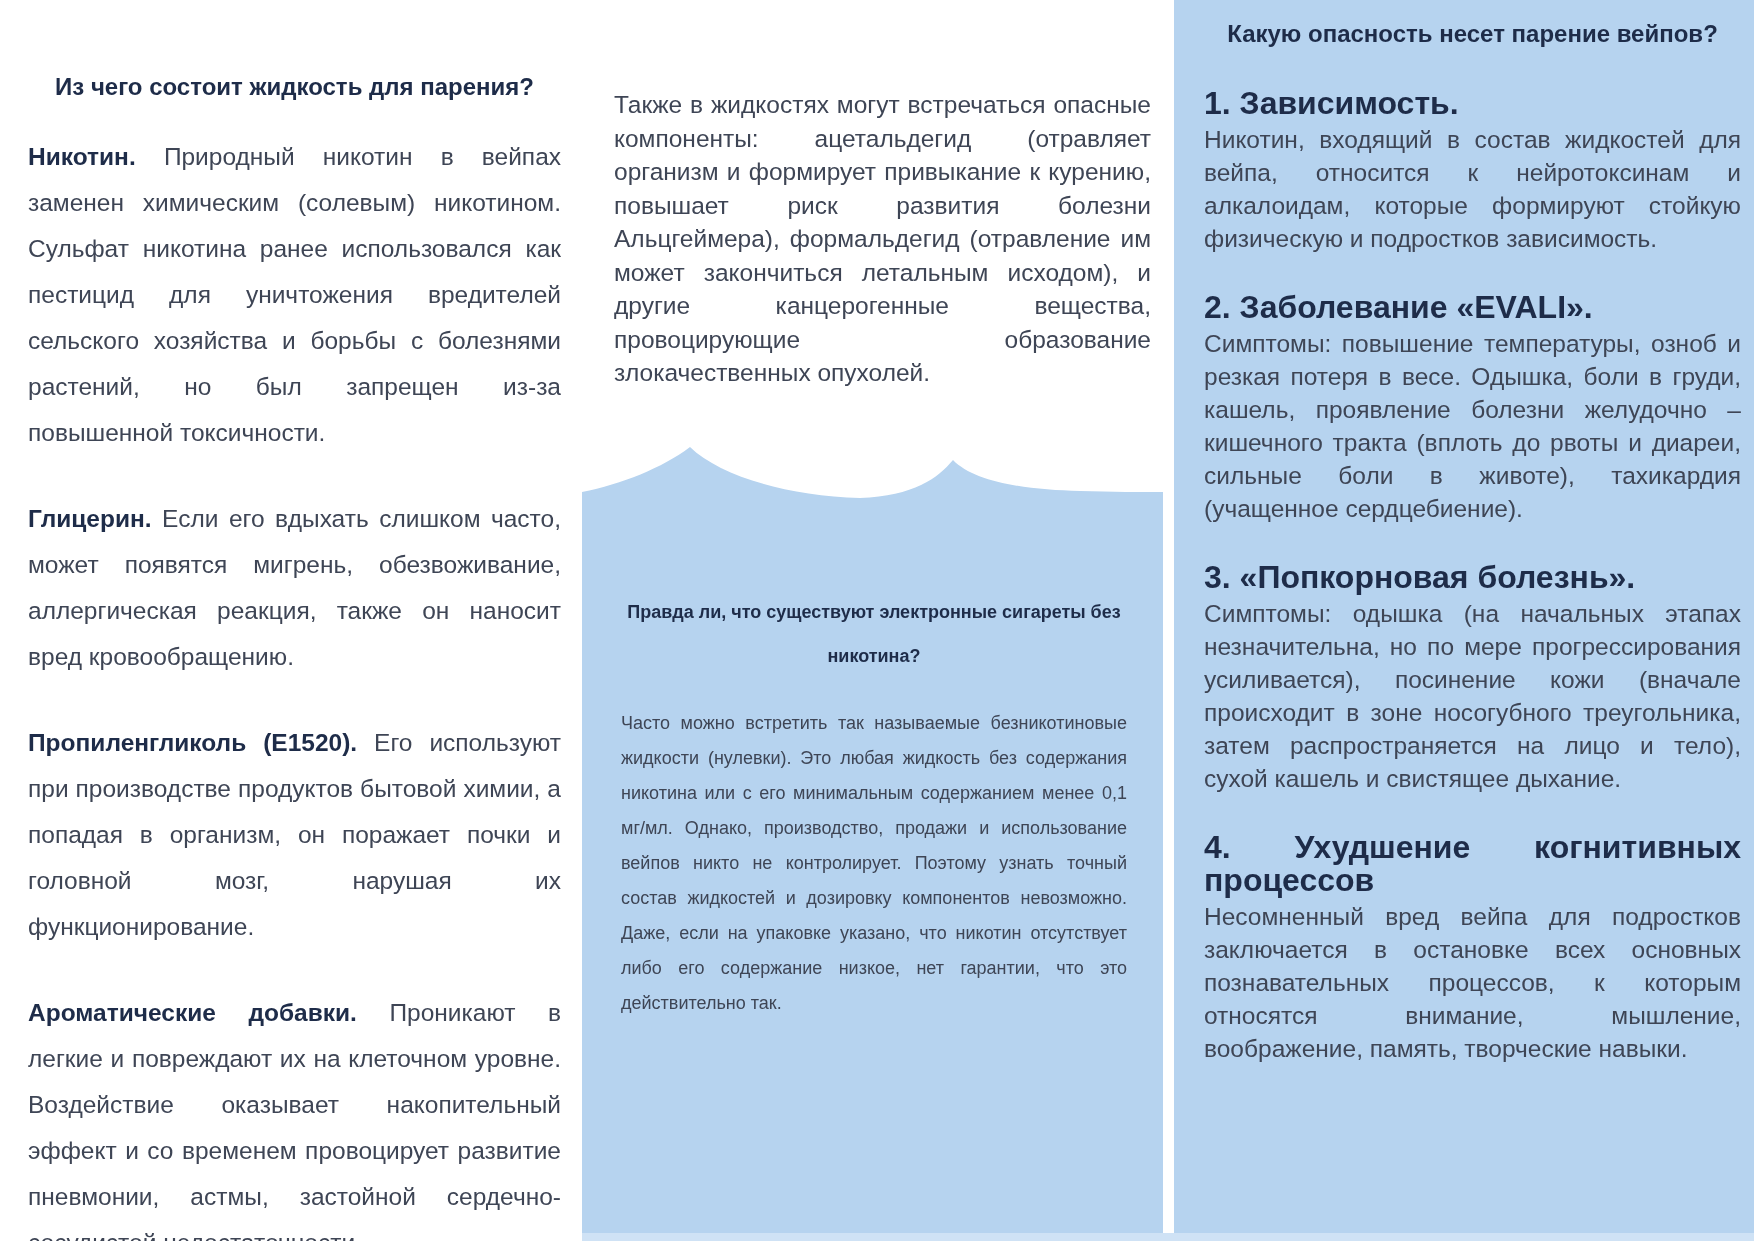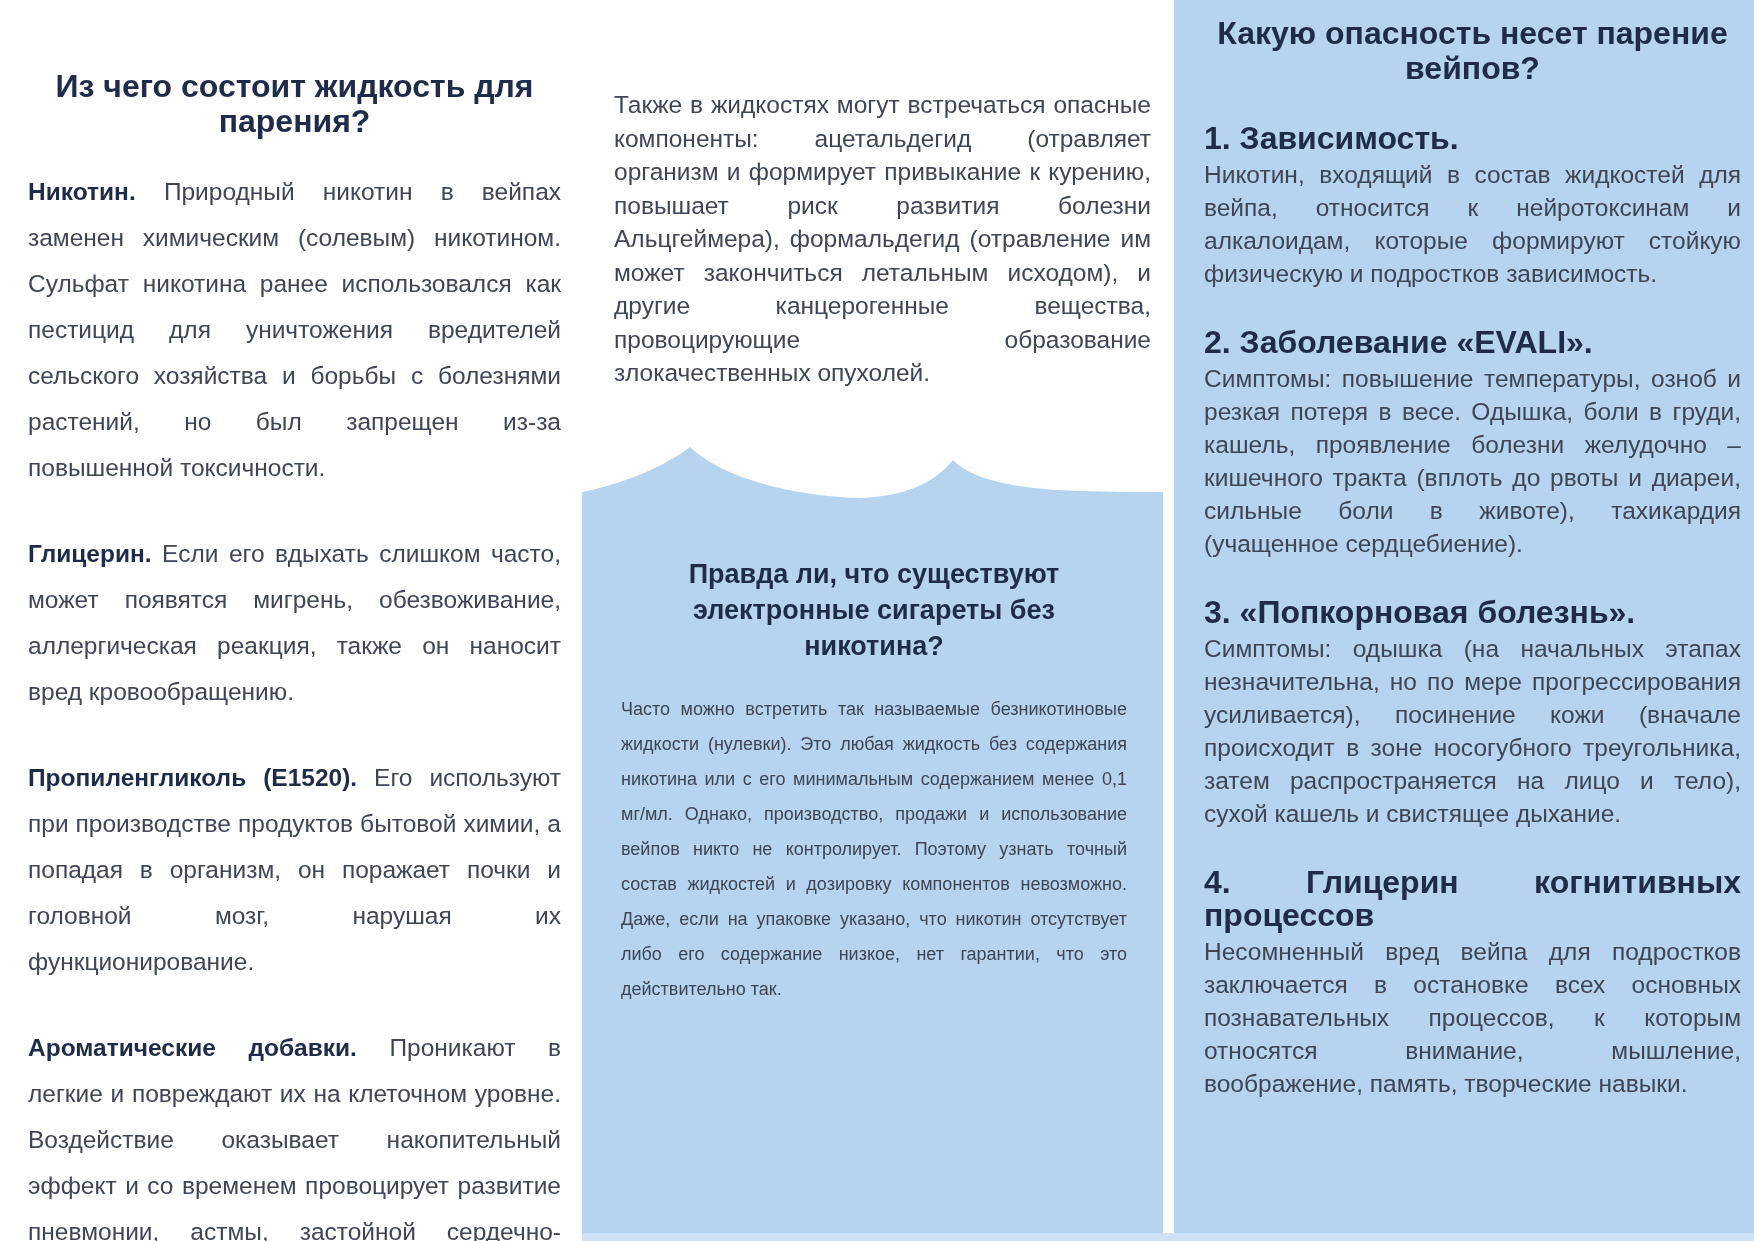--- a/index.html
+++ b/index.html
@@ -25,24 +25,24 @@
     background:var(--bottom-strip,#cfe2f5);
   }
 
   
   .left-col{position:absolute;left:28px;top:69px;width:533px;}
   .mid-intro{position:absolute;left:614px;top:88px;width:537px;}
   .mid-panel-text{position:absolute;left:621px;top:556px;width:506px;}
   .right-col{position:absolute;left:1204px;top:16px;width:537px;}
 
   .col-title{
-    margin:0;font-size:32px;line-height:35px;font-weight:bold;text-align:center;
+    margin:0;font-size:24px;line-height:35px;font-weight:bold;text-align:center;
     color:var(--heading-navy,#1e2c49);
   }
-  .mid-panel-text .col-title{font-size:27px;line-height:36px;}
+  .mid-panel-text .col-title{font-size:18px;line-height:44px;margin-top:34px;}
 
   p.body{
     margin:40px 0 0;font-size:24.5px;line-height:46px;text-align:justify;
   }
   .left-col p.body.first{margin-top:30px;}
   p.body b{color:var(--heading-navy,#1e2c49);}
 
   .mid-intro p.body{margin:0;line-height:33.5px;}
   .mid-panel-text p.body{margin:28px 0 0;font-size:18px;line-height:35px;}
 
@@ -102,21 +102,21 @@
 
     <div class="sec-heading">2. Заболевание «EVALI».</div>
     <p class="body">Симптомы: повышение температуры, озноб и резкая потеря в весе. Одышка, боли в груди, кашель, проявление болезни желудочно – кишечного тракта (вплоть до рвоты и диареи, сильные боли в животе), тахикардия (учащенное сердцебиение).</p>
 
     <div class="sec-heading">3. «Попкорновая болезнь».</div>
     <p class="body">Симптомы: одышка (на начальных этапах незначительна, но по мере прогрессирования усиливается), посинение кожи (вначале происходит в зоне носогубного треугольника, затем распространяется на лицо и тело), сухой кашель и свистящее дыхание.</p>
 
     <div class="sec-heading">
       <div class="spread-row">
         <span>4.</span>
-        <span>Глицерин</span>
+        <span>Ухудшение</span>
         <span>когнитивных</span>
       </div>
       <div>процессов</div>
     </div>
     <p class="body">Несомненный вред вейпа для подростков заключается в остановке всех основных познавательных процессов, к которым относятся внимание, мышление, воображение, память, творческие навыки.</p>
   </div>
 
 </div>
 
 </body></html>

